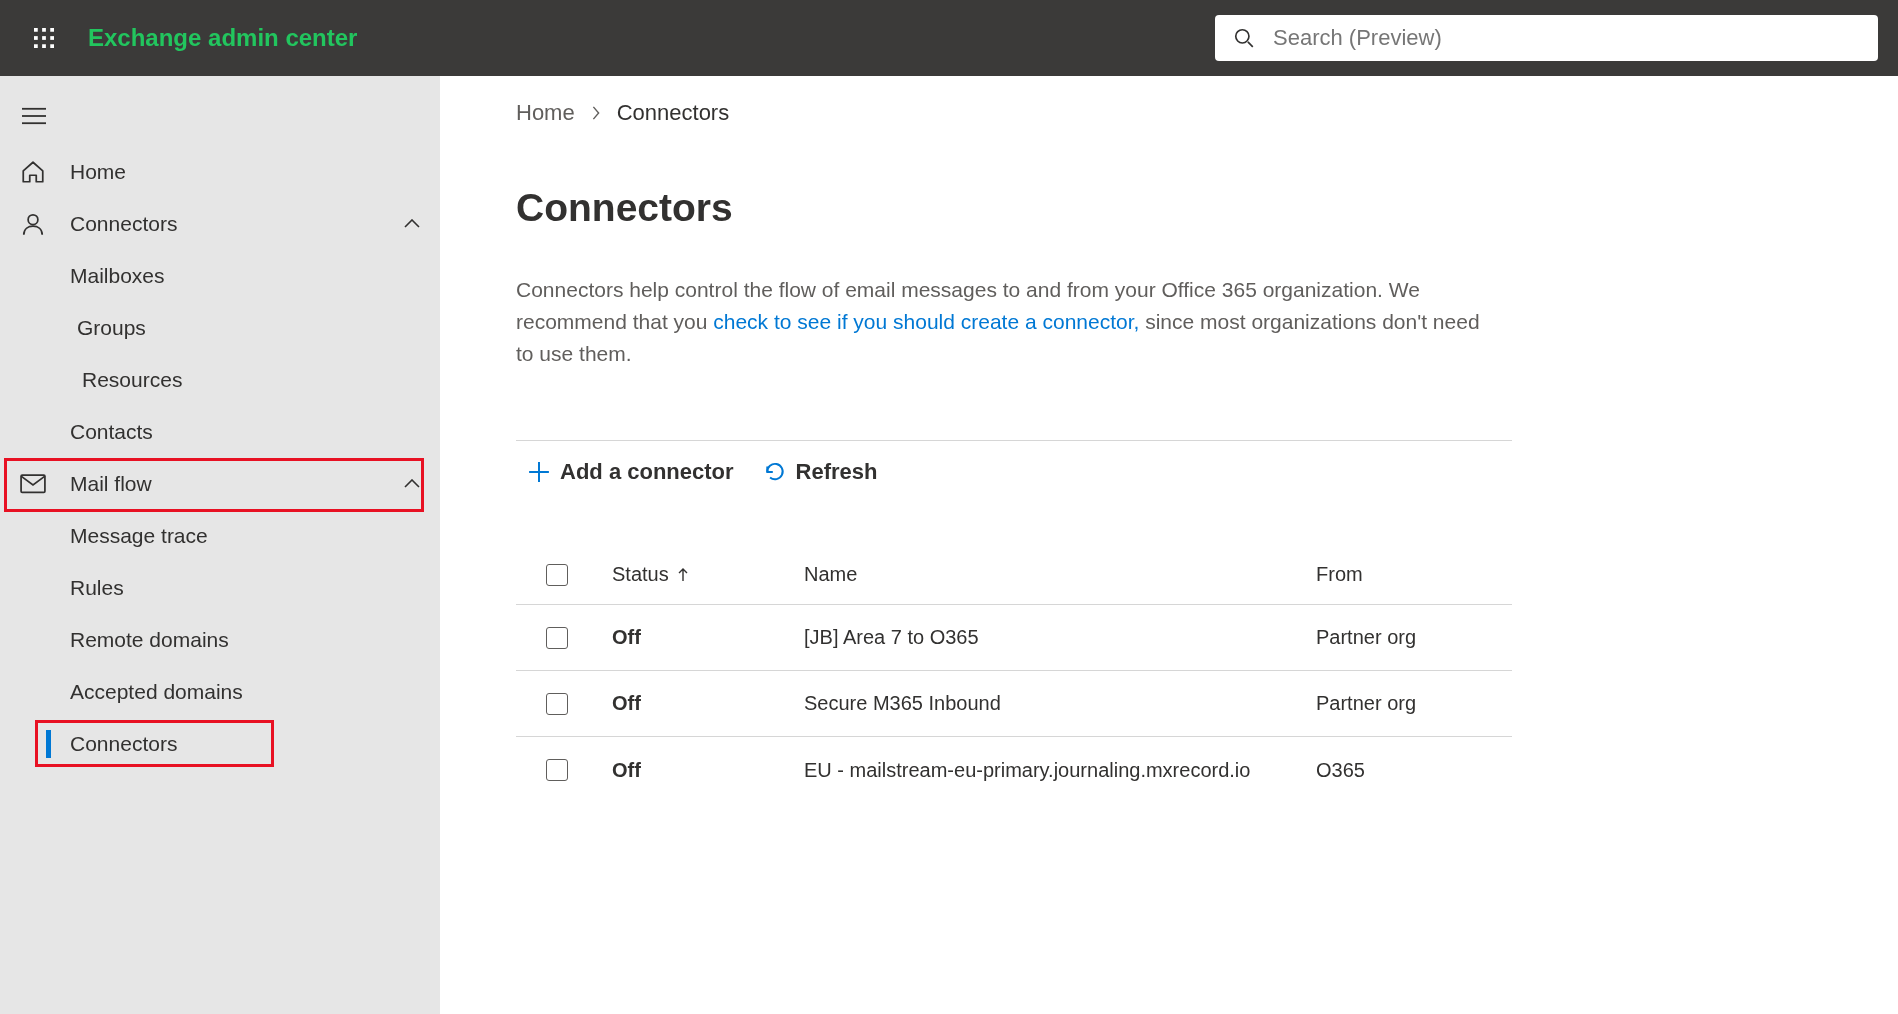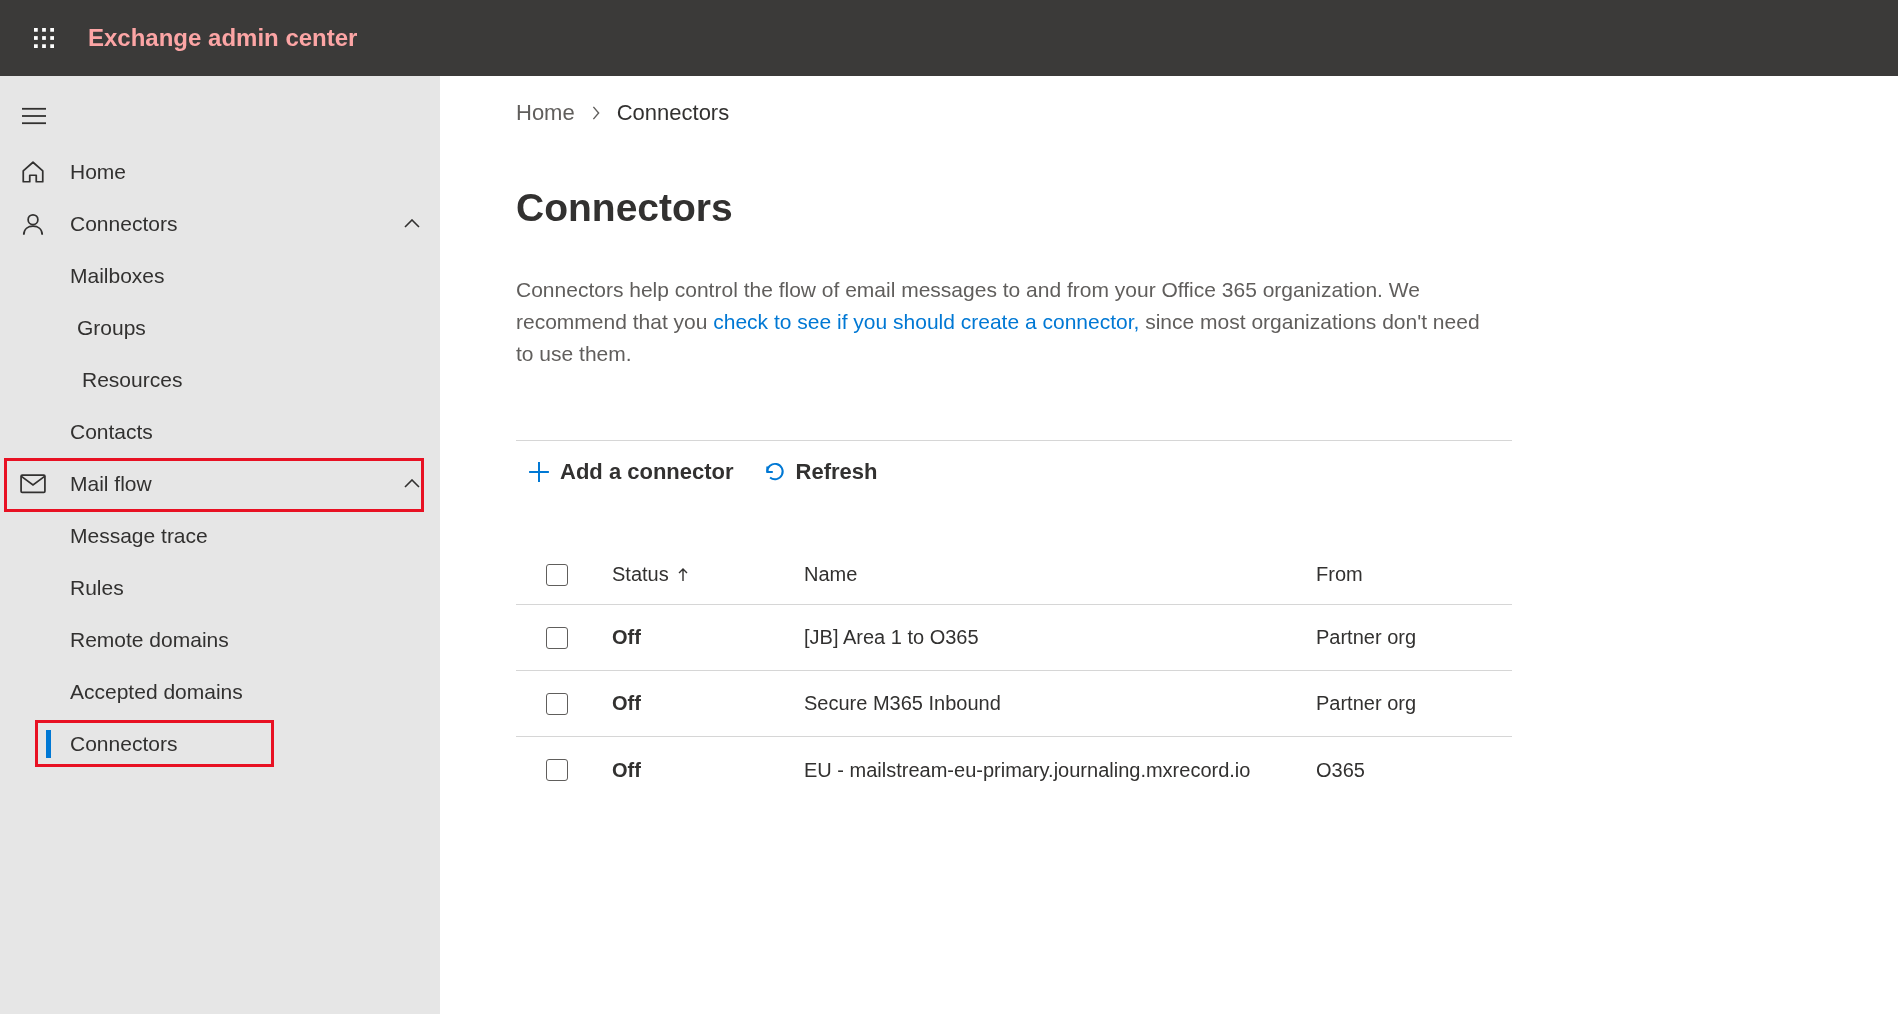--- a/index.html
+++ b/index.html
@@ -13,21 +13,21 @@
       align-items: center;
       padding: 0 20px;
     }
     .waffle {
       width: 48px; height: 48px;
       display: flex; align-items: center; justify-content: center;
       cursor: pointer;
     }
     .waffle svg { width: 20px; height: 20px; }
     .app-title {
-      color: #fca5a5;
+      color: #22c55e;
       font-size: 24px;
       font-weight: 600;
       margin-left: 20px;
     }
     .search-box {
       margin-left: auto;
       display: flex;
       align-items: center;
       background: #fff;
       border-radius: 4px;
@@ -176,20 +176,27 @@
         <rect x="0" y="6.5" width="3" height="3"></rect>
           <rect x="6.5" y="6.5" width="3" height="3"></rect>
           <rect x="13" y="6.5" width="3" height="3"></rect>
         <rect x="0" y="13" width="3" height="3"></rect>
           <rect x="6.5" y="13" width="3" height="3"></rect>
           <rect x="13" y="13" width="3" height="3"></rect>
       </g>
     </svg>
   </div>
   <div class="app-title">Exchange admin center</div>
+  <div class="search-box">
+    <svg viewBox="0 0 20 20">
+      <circle cx="8.5" cy="8.5" r="6" stroke="#323130" stroke-width="1.5" fill="none"></circle>
+      <line x1="13.5" y1="13.5" x2="18" y2="18" stroke="#323130" stroke-width="1.5"></line>
+    </svg>
+    <input type="text" placeholder="Search (Preview)" style="">
+  </div>
 </div>
 
 <div class="main-layout">
 
   <div class="sidebar">
     <div class="hamburger">
       <svg viewBox="0 0 20 14" width="24" height="18">
         <line x1="0" y1="1" x2="20" y2="1" stroke="#323130" stroke-width="1.5"></line>
         <line x1="0" y1="7" x2="20" y2="7" stroke="#323130" stroke-width="1.5"></line>
         <line x1="0" y1="13" x2="20" y2="13" stroke="#323130" stroke-width="1.5"></line>
@@ -336,21 +343,21 @@
           <div class="th">
             <span>From</span>
           </div>
         </div>
 
         <div class="trow">
           <div>
               <div class="checkbox"></div>
             </div>
           <div class="status-cell">Off</div>
-          <div>[JB] Area 1 to O365</div>
+          <div>[JB] Area 7 to O365</div>
           <div>Partner org</div>
         </div>
         <div class="trow">
           <div>
               <div class="checkbox"></div>
             </div>
           <div class="status-cell">Off</div>
           <div>Secure M365 Inbound</div>
           <div>Partner org</div>
         </div>

